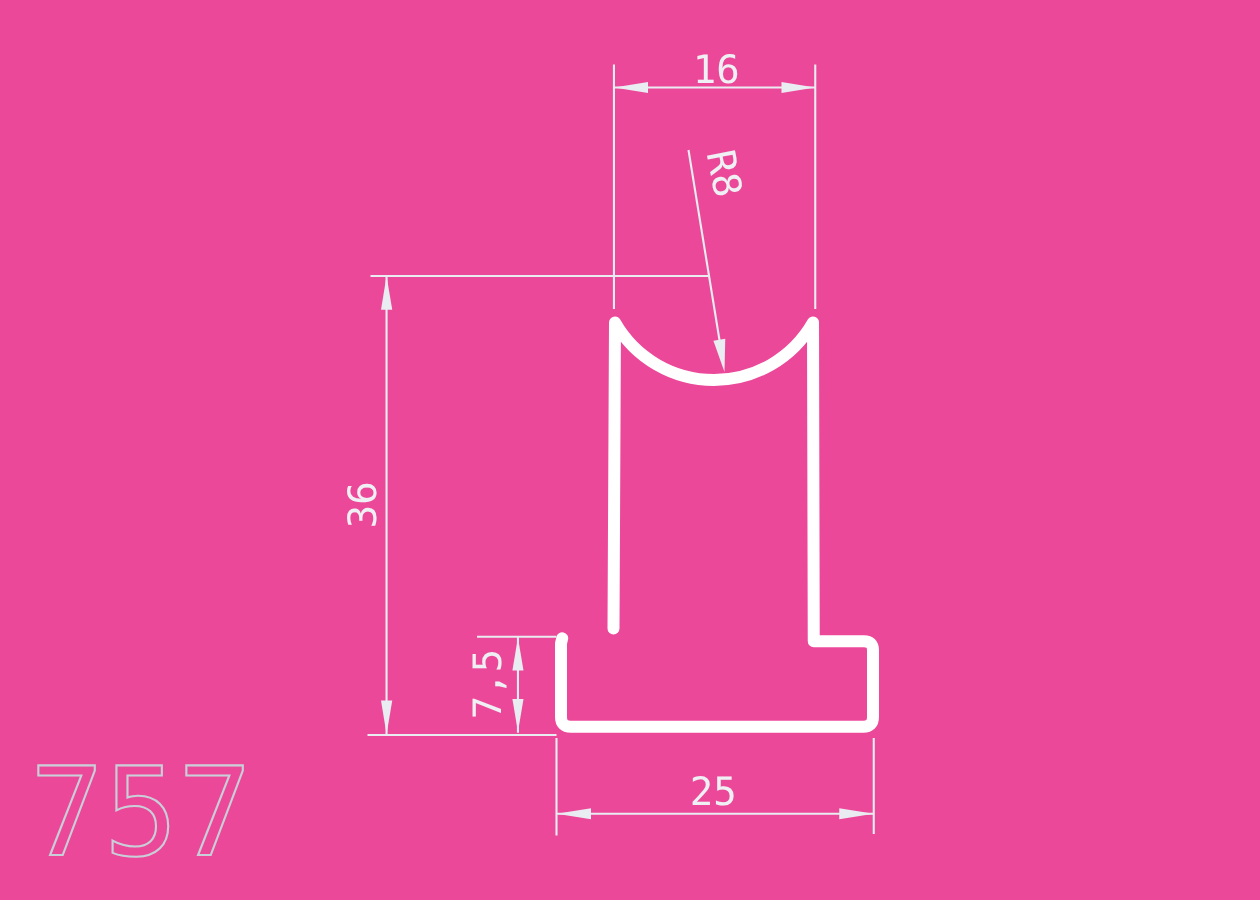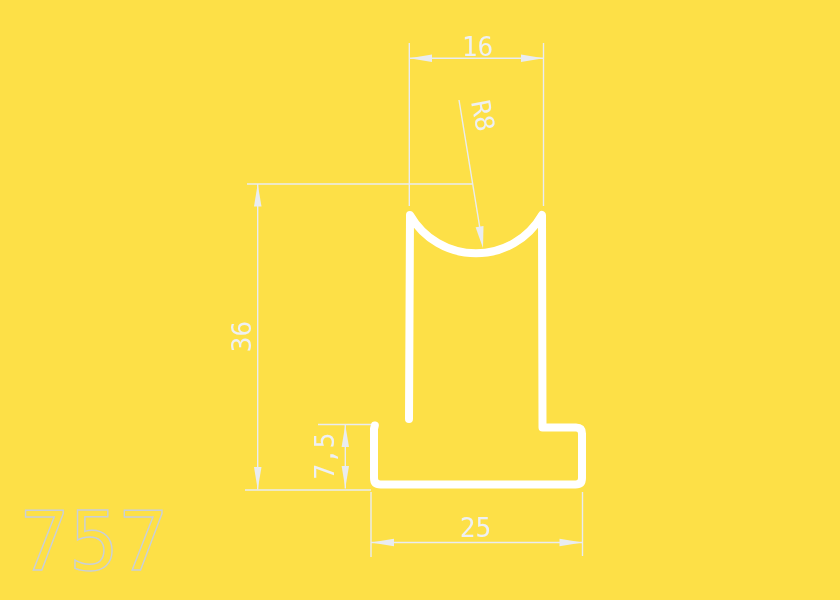--- a/index.html
+++ b/index.html
@@ -8,21 +8,21 @@
     width: 840px;
     height: 600px;
     background: #212734;
     overflow: hidden;
     font-family: "DejaVu Sans Mono", monospace;
   }
   .stage {
     position: relative;
     width: 840px;
     height: 600px;
-    background: #fde047;
+    background: #ec4899;
   }
   svg { display: block; }
   .profile {
     fill: none;
     stroke: #ffffff;
     stroke-width: 8;
     stroke-linecap: round;
     stroke-linejoin: round;
   }
   .dimline {

